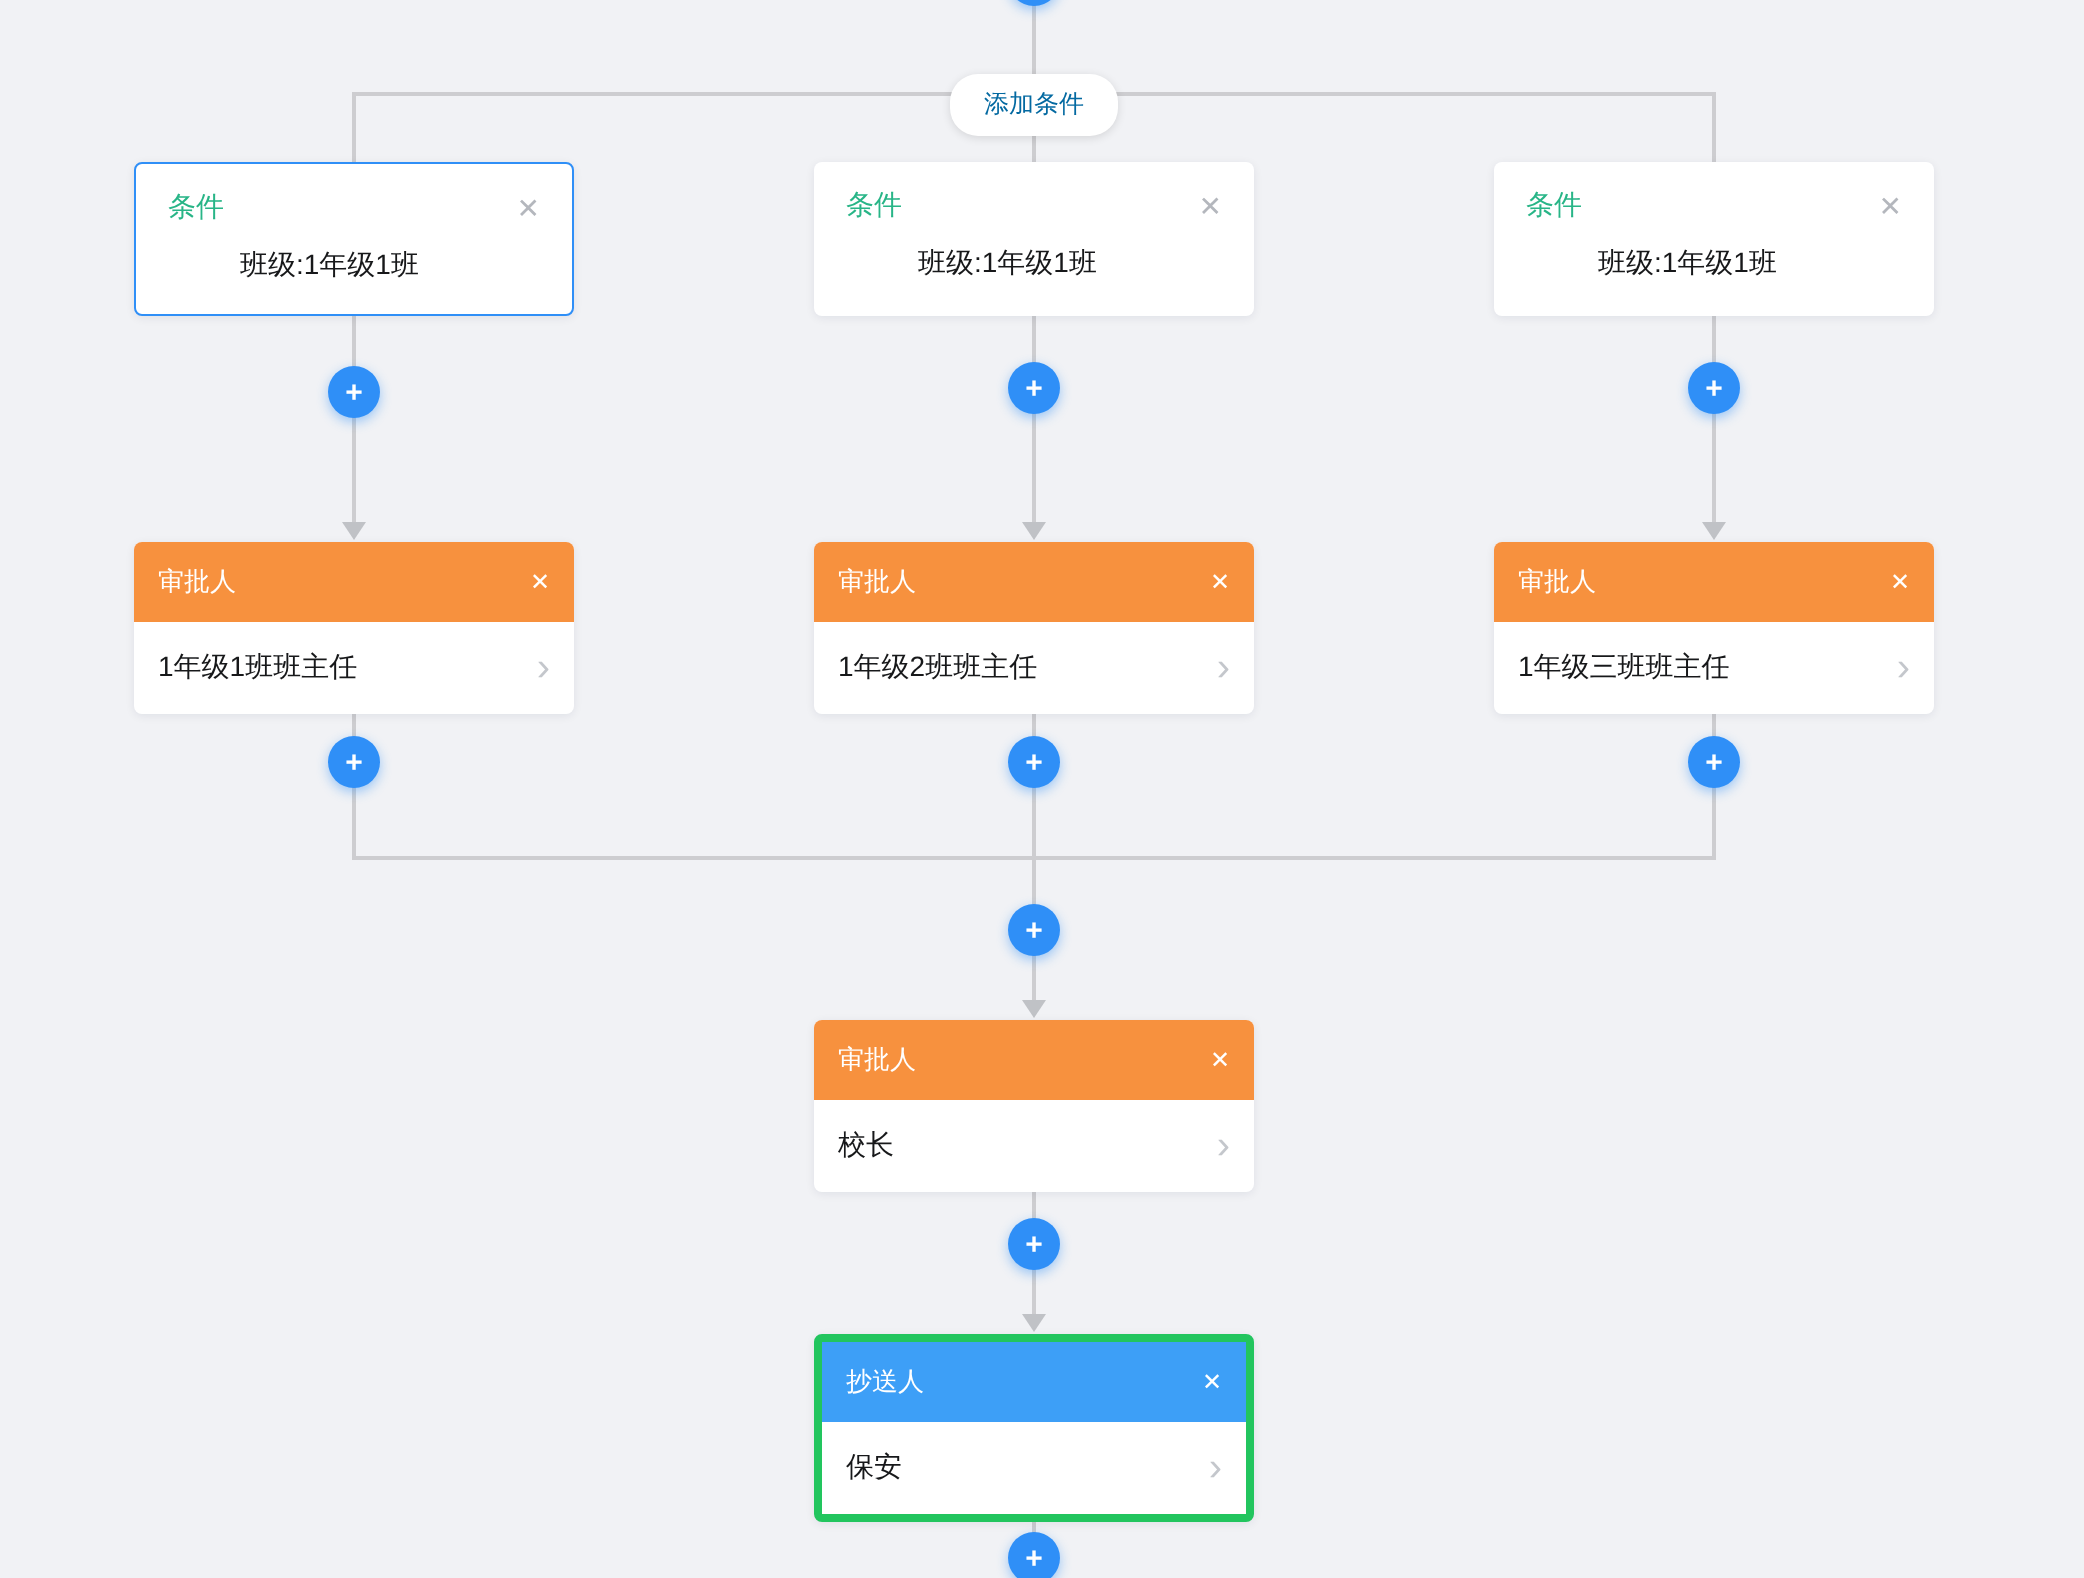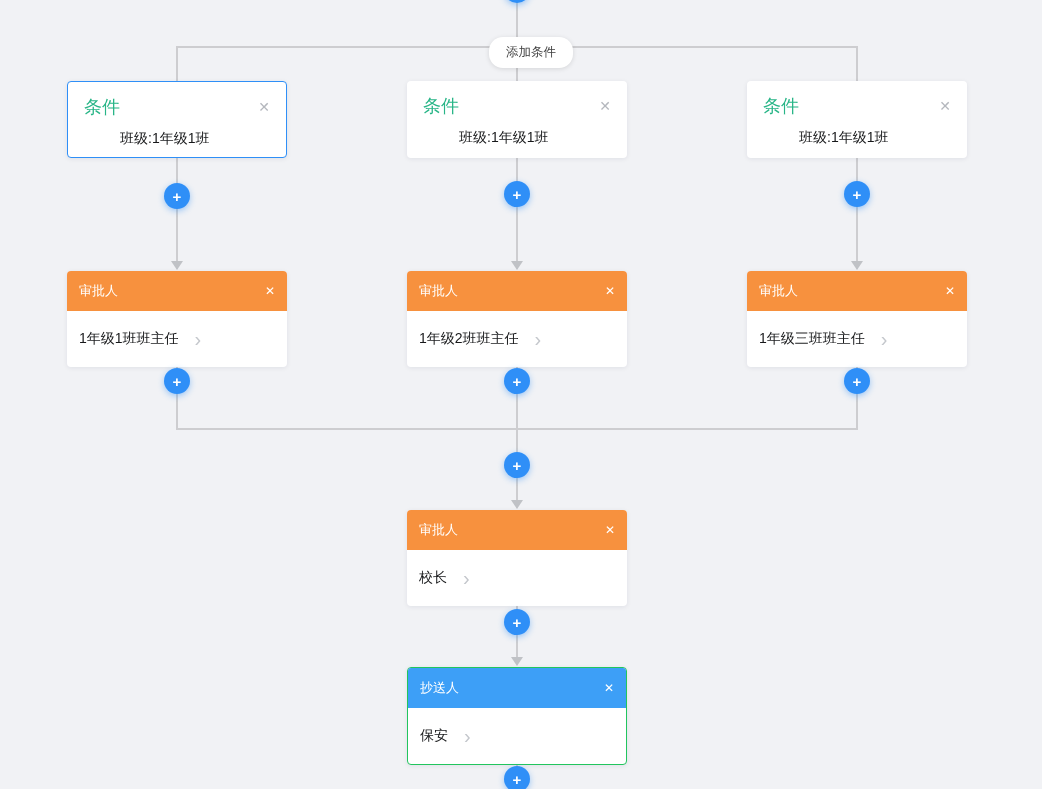--- a/index.html
+++ b/index.html
@@ -13,46 +13,46 @@
     border-right:6px solid transparent;border-top:9px solid #c0c2c6;
     transform:translateX(-50%);z-index:1;}
 
   
   .plus-btn{position:absolute;width:26px;height:26px;border-radius:50%;
     background:#2f8ff7;color:#fff;display:flex;align-items:center;justify-content:center;
     font-size:15px;font-weight:bold;line-height:1;cursor:pointer;z-index:3;
     transform:translate(-50%,-50%);box-shadow:0 2px 6px rgba(47,143,247,.45);user-select:none;}
 
   
-  .add-cond-pill{position:absolute;left:531px;top:37px;transform:translateX(-50%);
-    background:#fff;border-radius:14px;padding:7px 17px;font-size:12.5px;color:#404040;
+  .add-cond-pill{position:absolute;left:517px;top:37px;transform:translateX(-50%);
+    background:#fff;border-radius:14px;padding:7px 17px;font-size:12.5px;color:#0369a1;
     box-shadow:0 1px 5px rgba(0,0,0,.12);cursor:pointer;z-index:4;white-space:nowrap;}
 
   
   .cond-card{position:absolute;width:220px;height:77px;box-sizing:border-box;
     background:#fff;border-radius:4px;box-shadow:0 1px 5px rgba(10,30,65,.08);
     padding:13px 16px;cursor:pointer;z-index:2;}
   .cond-card.selected{border:1px solid #2f8ff7;}
   .cond-head{display:flex;justify-content:space-between;align-items:center;}
-  .cond-title{font-size:18px;color:#28b587;}
+  .cond-title{font-size:14px;color:#28b587;}
   .cond-close{font-size:14px;color:#b4b7bd;cursor:pointer;line-height:1;}
   .cond-content{margin-top:11px;font-size:14px;color:#17181a;margin-left:36px;}
 
   
   .node-card{position:absolute;width:220px;box-sizing:border-box;background:#fff;
     border-radius:4px;overflow:hidden;box-shadow:0 1px 5px rgba(10,30,65,.08);
     cursor:pointer;z-index:2;}
-  .node-card.selected{border:1px solid #22c55e;}
+  .node-card.selected{border:4px solid #22c55e;}
   .node-header{height:40px;display:flex;align-items:center;justify-content:space-between;
     padding:0 12px;color:#fff;font-size:13px;}
   .node-header.orange{background:#f7913e;}
   .node-header.blue{background:#3d9ff7;}
   .hdr-close{font-size:12px;color:#fff;cursor:pointer;line-height:1;}
-  .node-body{height:56px;display:flex;align-items:center;
-    padding:0 12px;font-size:14px;color:#17181a;gap:16px;}
+  .node-body{height:46px;display:flex;align-items:center;justify-content:space-between;
+    padding:0 12px;font-size:14px;color:#17181a;}
   .chevron{font-size:20px;color:#c4c7cc;line-height:1;font-weight:400;}
 </style>
 </head>
 <body>
 
 <div class="canvas">
 
   <div class="vline" style="left:516px;top:0;height:47px;"></div>
   <div class="hline" style="left:176px;top:46px;width:682px;"></div>
   <div class="vline" style="left:176px;top:46px;height:35px;"></div>

